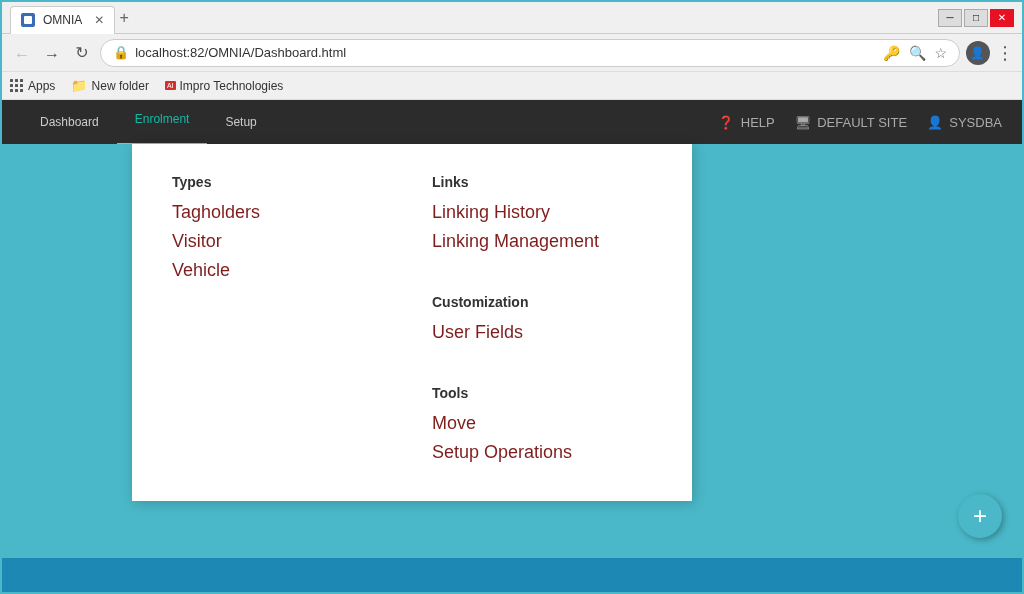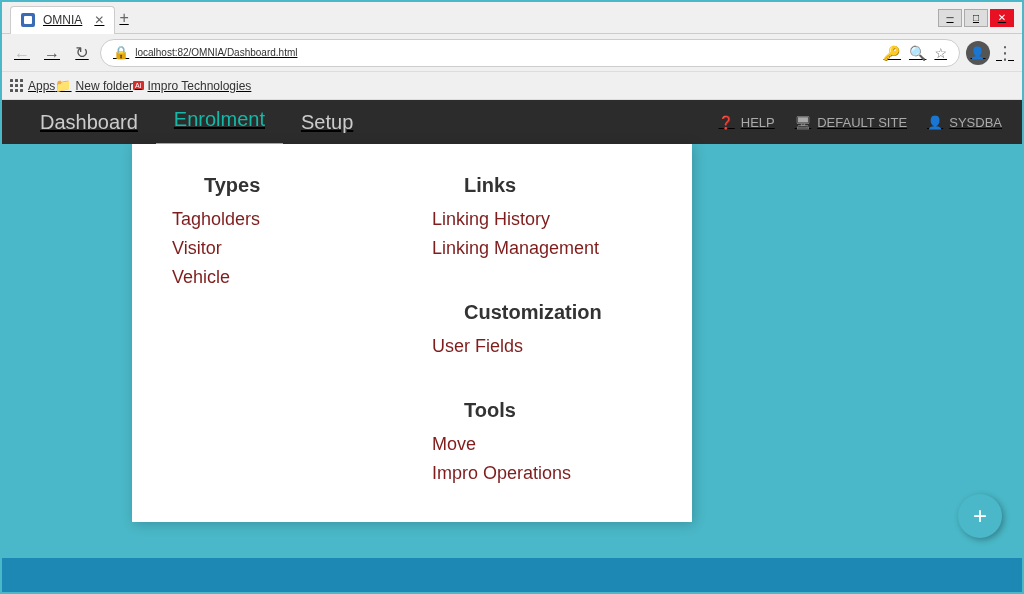--- a/index.html
+++ b/index.html
@@ -1,69 +1,69 @@
 <!DOCTYPE html>
 <html><head>
   <meta charset="utf-8">
   <style>
     * { margin: 0; padding: 0; box-sizing: border-box; }
     body { width: 1024px; height: 594px; overflow: hidden; font-family: Arial, sans-serif; background: #4ab8c8; }
 
     
-    .window-frame { width: 100%; height: 100%; border: 2px solid #4ab8c8; display: flex; flex-direction: column; text-decoration: underline; }
+    .window-frame { width: 100%; height: 100%; border: 2px solid #4ab8c8; display: flex; flex-direction: column; }
 
     
     .title-bar { background: #f0f0f0; height: 32px; display: flex; align-items: center; padding: 0 8px; border-bottom: 1px solid #ccc; flex-shrink: 0; }
     .tab-area { display: flex; align-items: center; flex: 1; height: 100%; }
     .browser-tab { display: flex; align-items: center; background: #fff; border: 1px solid #ccc; border-bottom: none; border-radius: 4px 4px 0 0; padding: 0 10px; height: 28px; gap: 8px; margin-top: 4px; }
     .tab-favicon { width: 14px; height: 14px; background: #3a6bb5; border-radius: 2px; display: flex; align-items: center; justify-content: center; }
     .tab-favicon-inner { width: 8px; height: 8px; background: #fff; border-radius: 1px; }
     .tab-title { font-size: 12px; color: #333; }
     .tab-close { font-size: 12px; color: #666; cursor: pointer; margin-left: 4px; }
     .new-tab-btn { margin-left: 4px; font-size: 16px; color: #666; cursor: pointer; background: none; border: none; }
     .window-controls { display: flex; gap: 2px; }
     .win-btn { width: 24px; height: 18px; border: 1px solid #aaa; background: #ddd; font-size: 10px; display: flex; align-items: center; justify-content: center; cursor: pointer; }
     .win-btn.close { background: #e81123; color: white; border-color: #e81123; }
 
     
     .address-bar { background: #f0f0f0; height: 38px; display: flex; align-items: center; padding: 4px 8px; gap: 6px; border-bottom: 1px solid #ddd; flex-shrink: 0; }
     .nav-btn { width: 24px; height: 24px; border: none; background: none; font-size: 16px; cursor: pointer; color: #555; display: flex; align-items: center; justify-content: center; }
     .nav-btn.disabled { color: #bbb; cursor: default; }
     .url-bar { flex: 1; height: 28px; border: 1px solid #ccc; border-radius: 14px; padding: 0 12px; font-size: 13px; color: #333; background: white; display: flex; align-items: center; gap: 6px; }
-    .url-text { font-size: 10px; color: #333; }
+    .url-text { font-size: 13px; color: #333; }
     .url-icons { margin-left: auto; display: flex; gap: 8px; }
     .url-icon { font-size: 14px; color: #666; cursor: pointer; }
     .profile-icon { width: 24px; height: 24px; border-radius: 50%; background: #555; display: flex; align-items: center; justify-content: center; color: white; font-size: 12px; cursor: pointer; }
 
     
-    .bookmarks-bar { background: #f0f0f0; height: 28px; display: flex; align-items: center; padding: 0 8px; gap: 0; border-bottom: 1px solid #ddd; flex-shrink: 0; }
+    .bookmarks-bar { background: #f0f0f0; height: 28px; display: flex; align-items: center; padding: 0 8px; gap: 16px; border-bottom: 1px solid #ddd; flex-shrink: 0; }
     .bookmark-item { display: flex; align-items: center; gap: 4px; font-size: 12px; color: #333; cursor: pointer; }
     .apps-icon { display: grid; grid-template-columns: 1fr 1fr 1fr; gap: 1px; width: 14px; height: 14px; }
     .apps-dot { width: 3px; height: 3px; background: #555; border-radius: 0.5px; }
     .folder-icon { color: #f5a623; font-size: 13px; }
     .pdf-icon { background: #d32f2f; color: white; font-size: 7px; padding: 1px 2px; border-radius: 1px; }
 
     
     .main-content { flex: 1; display: flex; flex-direction: column; background: #4ab8c8; }
 
     
     .nav-bar { background: #2c2c2c; height: 44px; display: flex; align-items: center; padding: 0 20px; gap: 0; flex-shrink: 0; position: relative; }
-    .nav-item { color: #ccc; font-size: 20px; padding: 24px 18px; cursor: pointer; text-decoration: none; height: 100%; display: flex; align-items: center; }
+    .nav-item { color: #ccc; font-size: 12px; padding: 24px 18px; cursor: pointer; text-decoration: none; height: 100%; display: flex; align-items: center; }
     .nav-item.active { color: #14b8a6; border-bottom: 6px solid #eab308; }
     .nav-right { margin-left: auto; display: flex; align-items: center; gap: 20px; }
     .nav-right-item { display: flex; align-items: center; gap: 6px; color: #aaa; font-size: 13px; cursor: pointer; }
 
     
     .page-area { flex: 1; position: relative; background: #4ab8c8; }
 
     
     .dropdown-menu { position: absolute; top: 0; left: 130px; background: white; min-width: 560px; box-shadow: 2px 2px 12px rgba(0,0,0,0.2); z-index: 100; padding: 20px 0; }
     .dropdown-columns { display: flex; padding: 10px 20px; gap: 0; }
     .dropdown-col { flex: 1; padding: 0 20px; }
-    .col-title { font-size: 20px; font-weight: bold; color: #333; margin-bottom: 12px; margin-left: 32px; }
+    .col-title { font-size: 14px; font-weight: bold; color: #333; margin-bottom: 12px; }
     .col-item { font-size: 18px; color: #7f1d1d; cursor: pointer; margin-bottom: 8px; display: block; }
 
     
     .fab { position: absolute; bottom: 20px; right: 20px; width: 44px; height: 44px; border-radius: 50%; background: #4ab8c8; color: white; font-size: 24px; display: flex; align-items: center; justify-content: center; cursor: pointer; box-shadow: 2px 2px 6px rgba(0,0,0,0.3); }
 
     
     .arrow-overlay { position: absolute; top: 0; left: 0; width: 100%; height: 100%; pointer-events: none; }
 
     
     .taskbar { background: #1e88b4; height: 34px; display: flex; align-items: center; flex-shrink: 0; }
@@ -171,21 +171,21 @@
           <div class="dropdown-col">
             <div class="col-title">Links</div>
             <a class="col-item">Linking History</a>
             <a class="col-item">Linking Management</a>
             <br>
             <div class="col-title" style="margin-top:16px;">Customization</div>
             <a class="col-item">User Fields</a>
             <br>
             <div class="col-title" style="margin-top:16px;">Tools</div>
             <a class="col-item">Move</a>
-            <a class="col-item">Impro Operations</a>
+            <a class="col-item">Setup Operations</a>
           </div>
 
         </div>
       </div>
 
       <svg class="arrow-overlay" viewBox="0 0 820 450">
 
         <defs>
           <marker id="arrowhead" markerWidth="8" markerHeight="6" refX="8" refY="3" orient="auto">
             <polygon points="0 0, 8 3, 0 6" fill="#e53935"></polygon>

